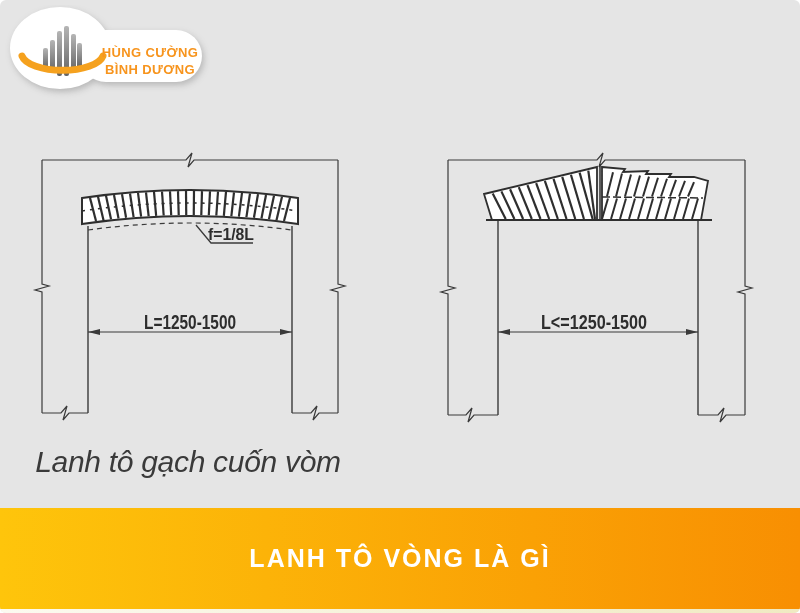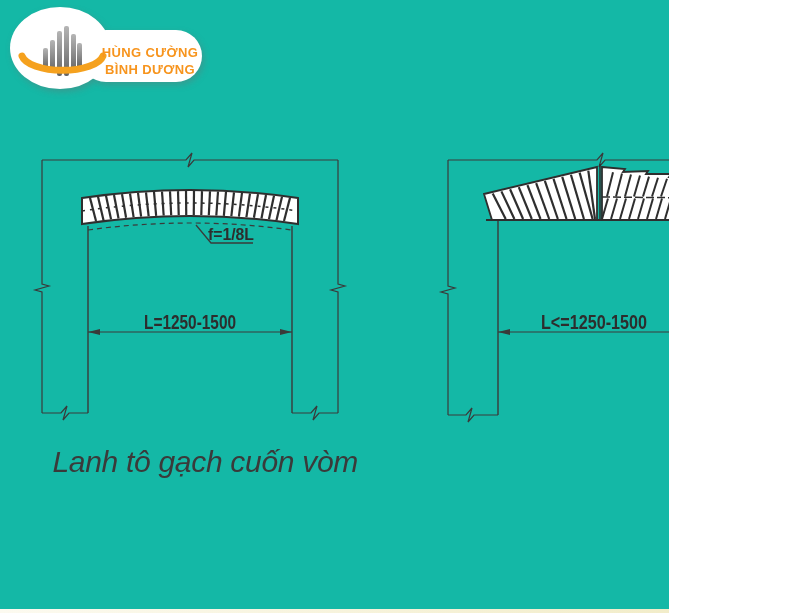--- a/index.html
+++ b/index.html
@@ -1,30 +1,30 @@
 <!DOCTYPE html>
 <html><head>
 <meta charset="utf-8">
 <style>
   html,body{margin:0;padding:0;background:#fff;}
-  .canvas{position:relative;width:669px;height:613px;background:#14b8a6;overflow:hidden;
-          font-family:"Liberation Sans",sans-serif;}
+  .canvas{position:relative;width:800px;height:613px;background:#e5e5e5;overflow:hidden;
+          font-family:"Liberation Sans",sans-serif;border-radius:6px;}
   
   .logo{position:absolute;left:0;top:5px;}
   .logo .badge{filter:drop-shadow(2px 3px 3px rgba(110,110,110,.38));}
   .logo text{font-family:"Liberation Sans",sans-serif;font-weight:bold;font-size:13px;
              fill:#F7941D;text-anchor:middle;letter-spacing:.4px;}
   
   .diagrams{position:absolute;left:0;top:140px;}
   .dim{font-family:"Liberation Sans",sans-serif;font-weight:bold;font-size:20px;
        fill:#2d2d2d;text-anchor:middle;}
   .dim-small{font-size:16px;}
   
   .caption{position:absolute;top:445px;font-size:30px;font-style:italic;color:#3a3a3a;
-           text-align:right;letter-spacing:-.3px;white-space:nowrap;}
+           text-align:center;letter-spacing:-.3px;white-space:nowrap;}
   .caption-left{left:18px;width:340px;}
   .caption-right{left:434px;width:356px;}
   
   .banner{position:absolute;left:0;top:508px;width:800px;height:101px;
           background:linear-gradient(90deg,#FEC50B,#F88F02);
           display:flex;align-items:center;justify-content:center;}
   .banner span{color:#fff;font-weight:bold;font-size:25px;letter-spacing:2px;}
   .banner-strip{position:absolute;left:0;top:609px;width:800px;height:4px;
           background:linear-gradient(90deg,#fcfaf0,#f0eac2);}
 </style>
@@ -150,15 +150,18 @@
         <polygon points="498,192 510,189 510,195" fill="#3a3a3a"></polygon>
         <polygon points="698,192 686,189 686,195" fill="#3a3a3a"></polygon>
       </g>
     <text class="dim dim-small" x="231" y="100" textLength="46" lengthAdjust="spacingAndGlyphs">f=1/8L</text>
     <text class="dim" x="190" y="189" textLength="92" lengthAdjust="spacingAndGlyphs">L=1250-1500</text>
     <text class="dim" x="594" y="189" textLength="106" lengthAdjust="spacingAndGlyphs">L&lt;=1250-1500</text>
   </svg>
 
   <div class="caption caption-left">Lanh tô gạch cuốn vòm</div>
 
+  <div class="banner">
+    <span>LANH TÔ VÒNG LÀ GÌ</span>
+  </div>
   <div class="banner-strip"></div>
 
 </div>
 
 </body></html>

